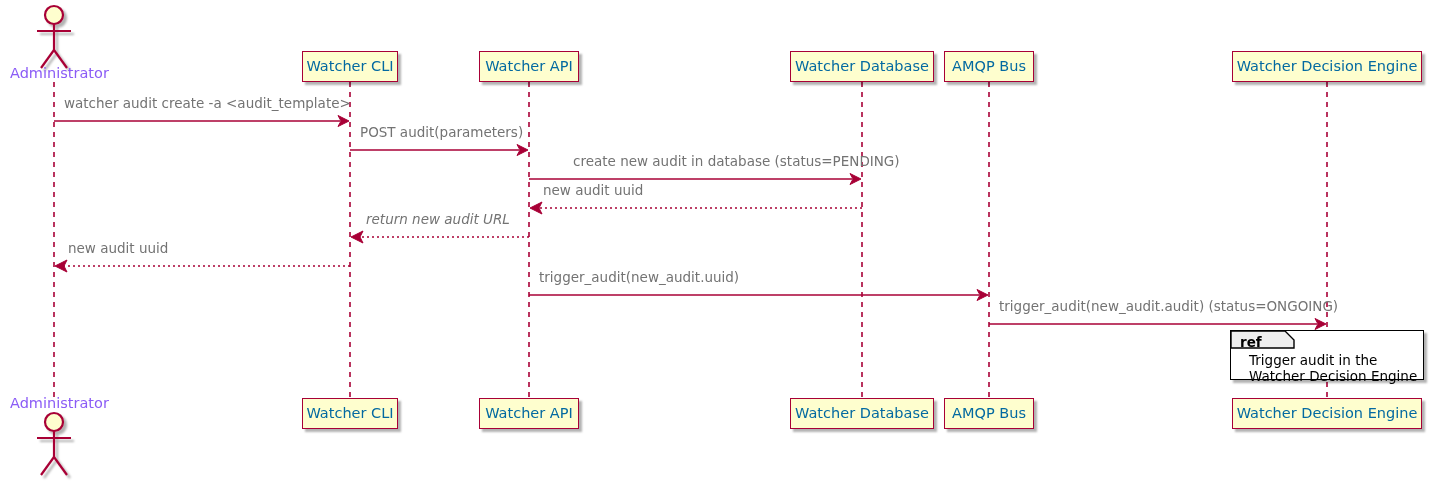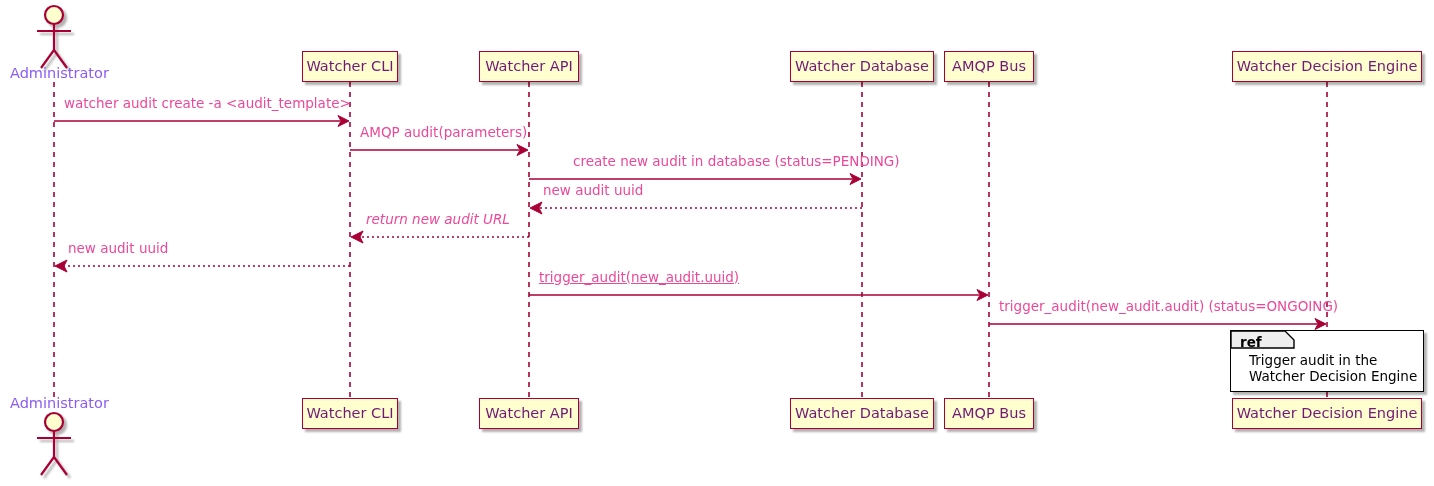--- a/index.html
+++ b/index.html
@@ -28,37 +28,37 @@
   .participant-box {
     position: absolute;
     background: #FEFECE;
     border: 1.5px solid #A80036;
     box-shadow: 3px 3px 2px rgba(0,0,0,0.30);
     box-sizing: border-box;
     display: flex;
     align-items: center;
     justify-content: center;
     font-size: 14.5px;
-    color: #701a75;
+    color: #0369a1;
     white-space: nowrap;
     line-height: 1;
   }
   
   .actor-label {
     position: absolute;
     font-size: 14.5px;
     color: #8b5cf6;
     white-space: nowrap;
     line-height: 1;
   }
   
   .msg-label {
     position: absolute;
     font-size: 13.5px;
-    color: #ec4899;
+    color: #737373;
     white-space: nowrap;
     line-height: 1;
   }
   
   .ref-box {
     position: absolute;
     background: #FFFFFF;
     border: 1.6px solid #000000;
     box-shadow: 3px 3px 2px rgba(0,0,0,0.30);
     box-sizing: border-box;
@@ -161,28 +161,28 @@
       </div>
       <div class="participant-box" style="left: 1232px; top: 51px; width: 190px; height: 31px;">
         <span>Watcher Decision Engine</span>
       </div>
       <div class="participant-box" style="left: 1232px; top: 398px; width: 190px; height: 31px;">
         <span>Watcher Decision Engine</span>
       </div>
       <div class="actor-label" style="left: 10px; top: 66px;">Administrator</div>
       <div class="actor-label" style="left: 10px; top: 396px;">Administrator</div>
       <div class="msg-label" style="left: 64px; top: 97px;">watcher audit create -a &lt;audit_template&gt;</div>
-      <div class="msg-label" style="left: 360px; top: 126px;">AMQP audit(parameters)</div>
+      <div class="msg-label" style="left: 360px; top: 126px;">POST audit(parameters)</div>
       <div class="msg-label" style="left: 525px; top: 155px; margin-left: 48px;">create new audit in database (status=PENDING)</div>
       <div class="msg-label" style="left: 543px; top: 184px;">new audit uuid</div>
       <div class="msg-label" style="left: 366px; top: 213px; font-style: italic;">return new audit URL</div>
       <div class="msg-label" style="left: 68px; top: 242px;">new audit uuid</div>
-      <div class="msg-label" style="left: 539px; top: 271px; text-decoration: underline;">trigger_audit(new_audit.uuid)</div>
+      <div class="msg-label" style="left: 539px; top: 271px;">trigger_audit(new_audit.uuid)</div>
       <div class="msg-label" style="left: 999px; top: 300px;">trigger_audit(new_audit.audit) (status=ONGOING)</div>
-      <div class="ref-box" style="left: 1230px; top: 330px; width: 194px; height: 62px;">
+      <div class="ref-box" style="left: 1230px; top: 330px; width: 194px; height: 50px;">
         <svg width="64" height="18" style="position: absolute; left: 0px; top: 0px;">
           <polygon points="0,0 54,0 63,9 63,17 0,17" fill="#EEEEEE" stroke="#000000" stroke-width="1.4"></polygon>
         </svg>
         <div class="ref-tag-text">ref</div>
         <div class="ref-body-line" style="left: 18px; top: 23px;">Trigger audit in the</div>
         <div class="ref-body-line" style="left: 18px; top: 39px;">Watcher Decision Engine</div>
       </div>
     </div>
 
 </div>

